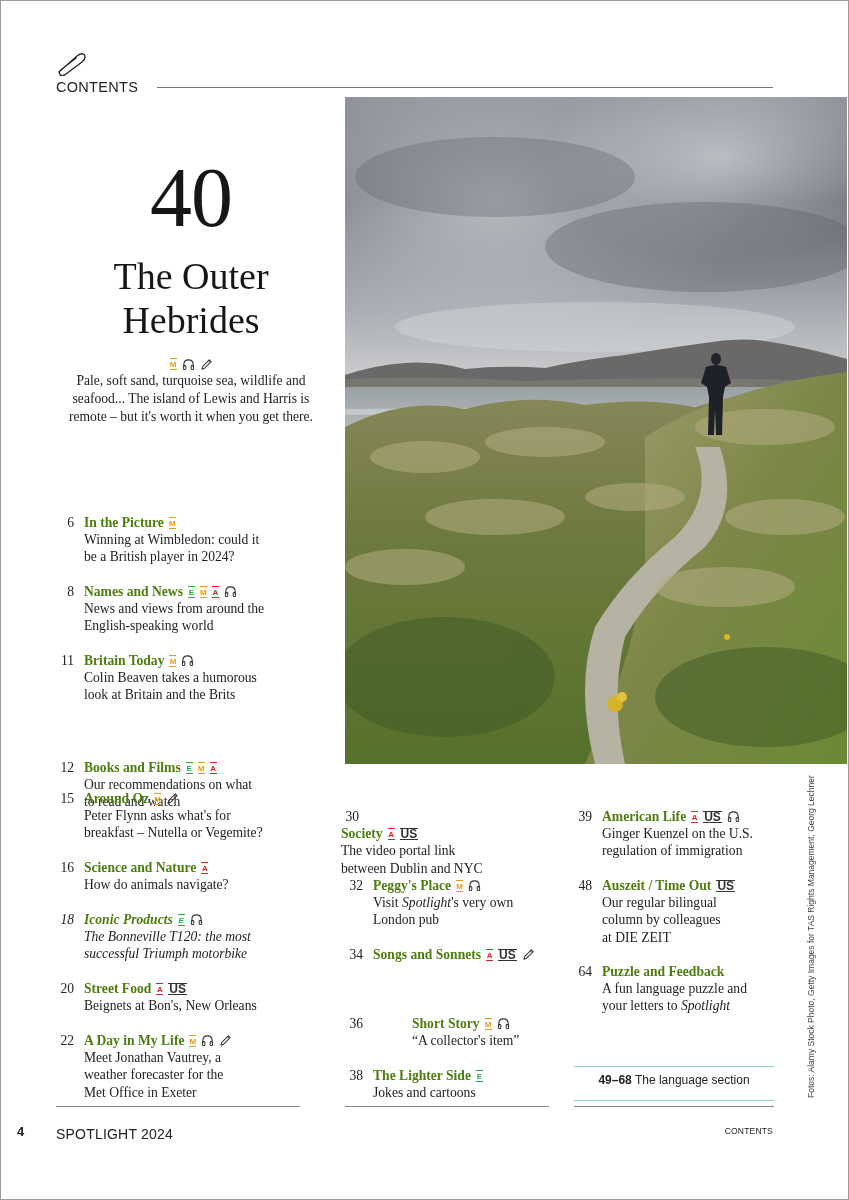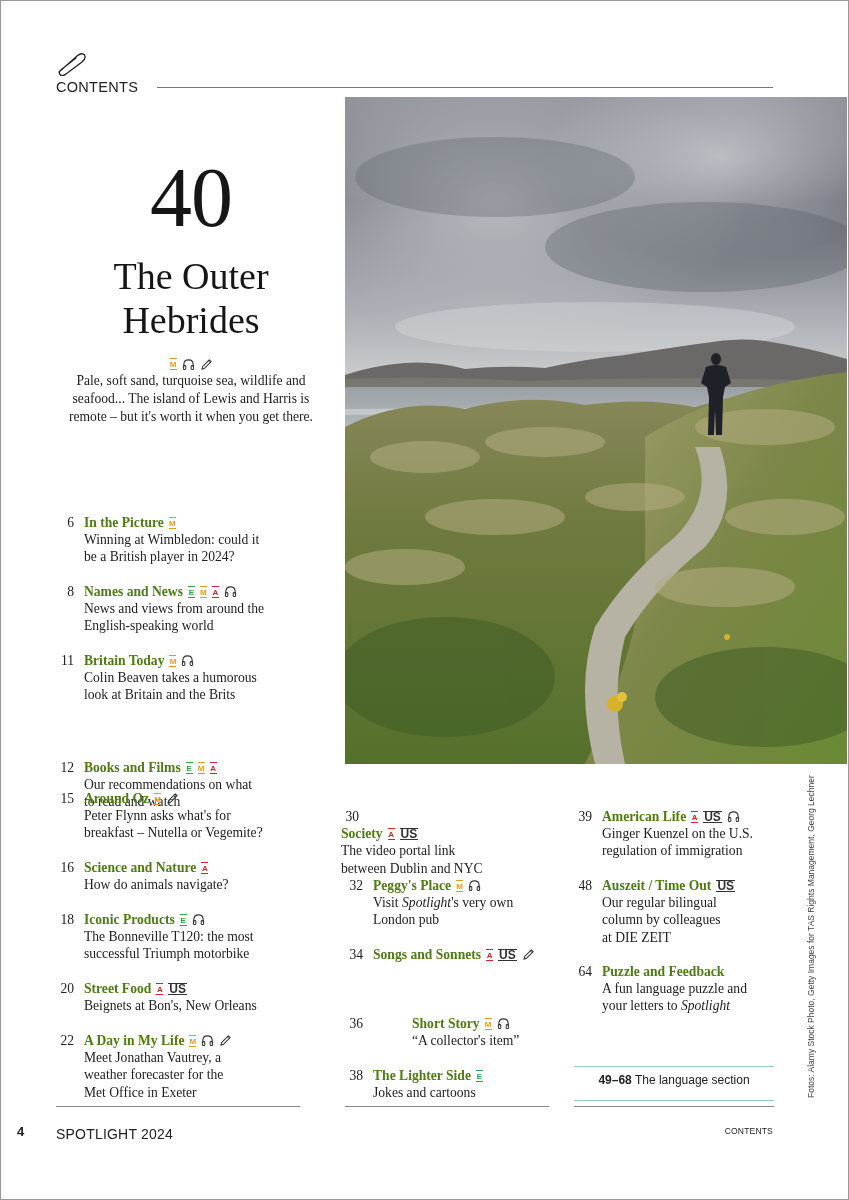--- a/index.html
+++ b/index.html
@@ -238,21 +238,21 @@
     <div class="toc-entry" style="left: 56px; top: 859px; width: 260px;">
       <div class="toc-num">16</div>
       <div class="toc-body">
         <div class="toc-head">
           <span class="toc-title">Science and Nature</span>
           <span class="badge badge-A">A</span>
         </div>
         <div class="toc-desc">How do animals navigate?</div>
       </div>
     </div>
-    <div class="toc-entry" style="left: 56px; top: 911px; width: 260px;">
+    <div class="toc-entry" style="left: 56px; top: 911px; width: 260px; font-style: italic;">
       <div class="toc-num">18</div>
       <div class="toc-body">
         <div class="toc-head">
           <span class="toc-title">Iconic Products</span>
           <span class="badge badge-E">E</span>
           <svg class="ico" viewBox="0 0 14 14">
             <path d="M2 10 V7 Q2 2 7 2 Q12 2 12 7 V10" fill="none" stroke="#333" stroke-width="1.2"></path>
             <rect x="1.5" y="8" width="2.6" height="4.5" rx="1" fill="none" stroke="#333" stroke-width="1.1"></rect>
             <rect x="9.9" y="8" width="2.6" height="4.5" rx="1" fill="none" stroke="#333" stroke-width="1.1"></rect>
           </svg>

